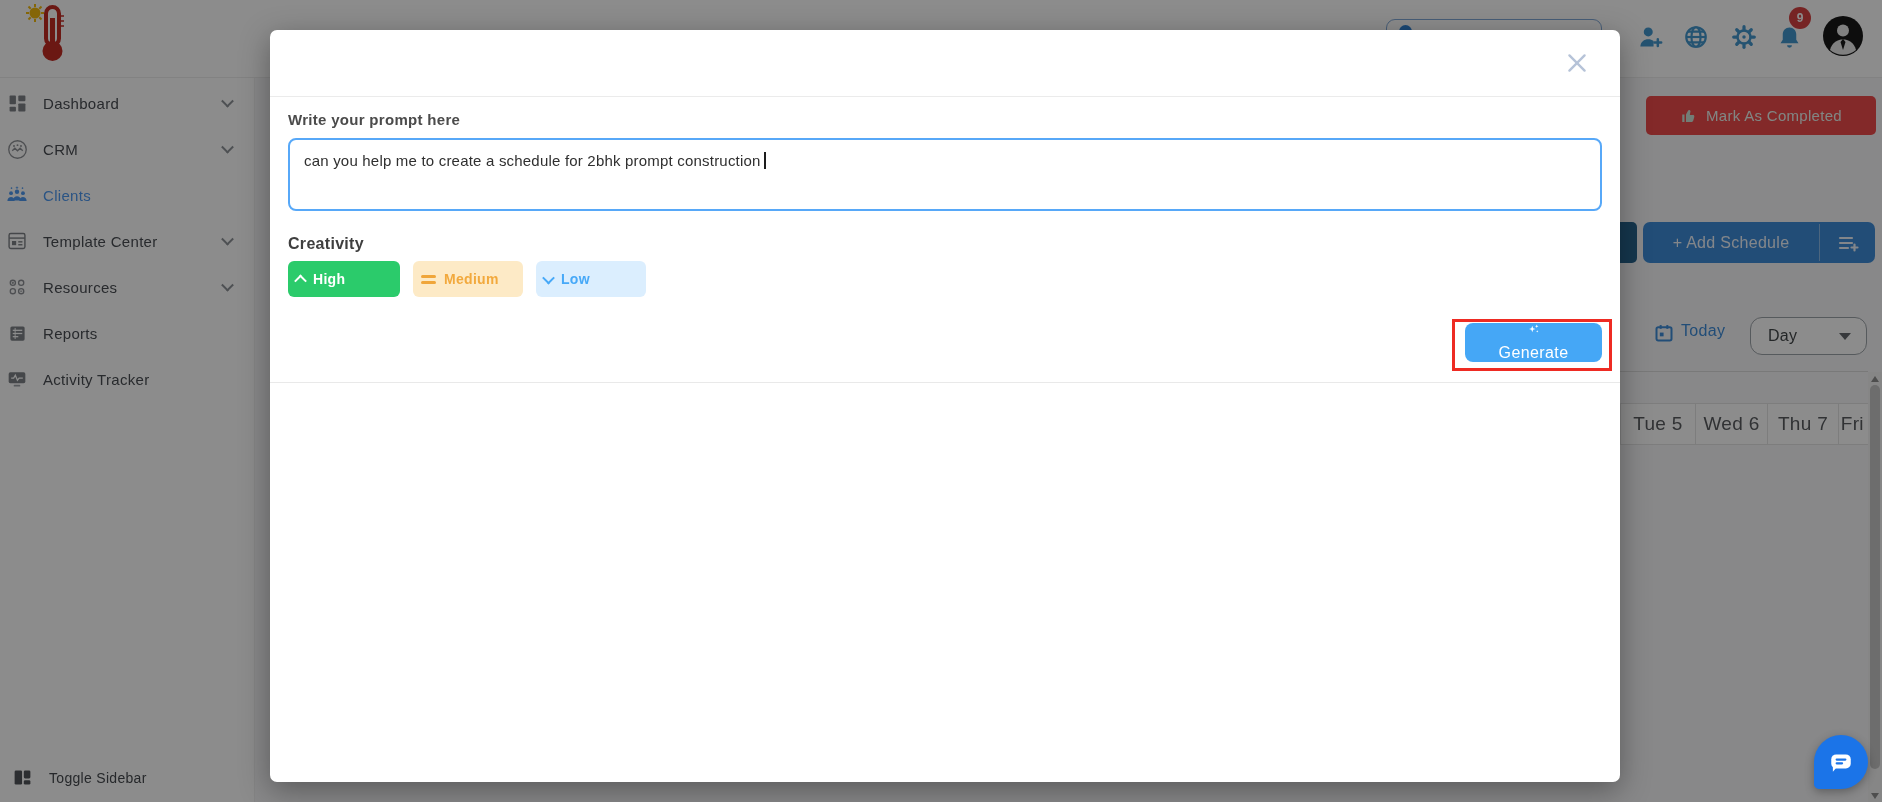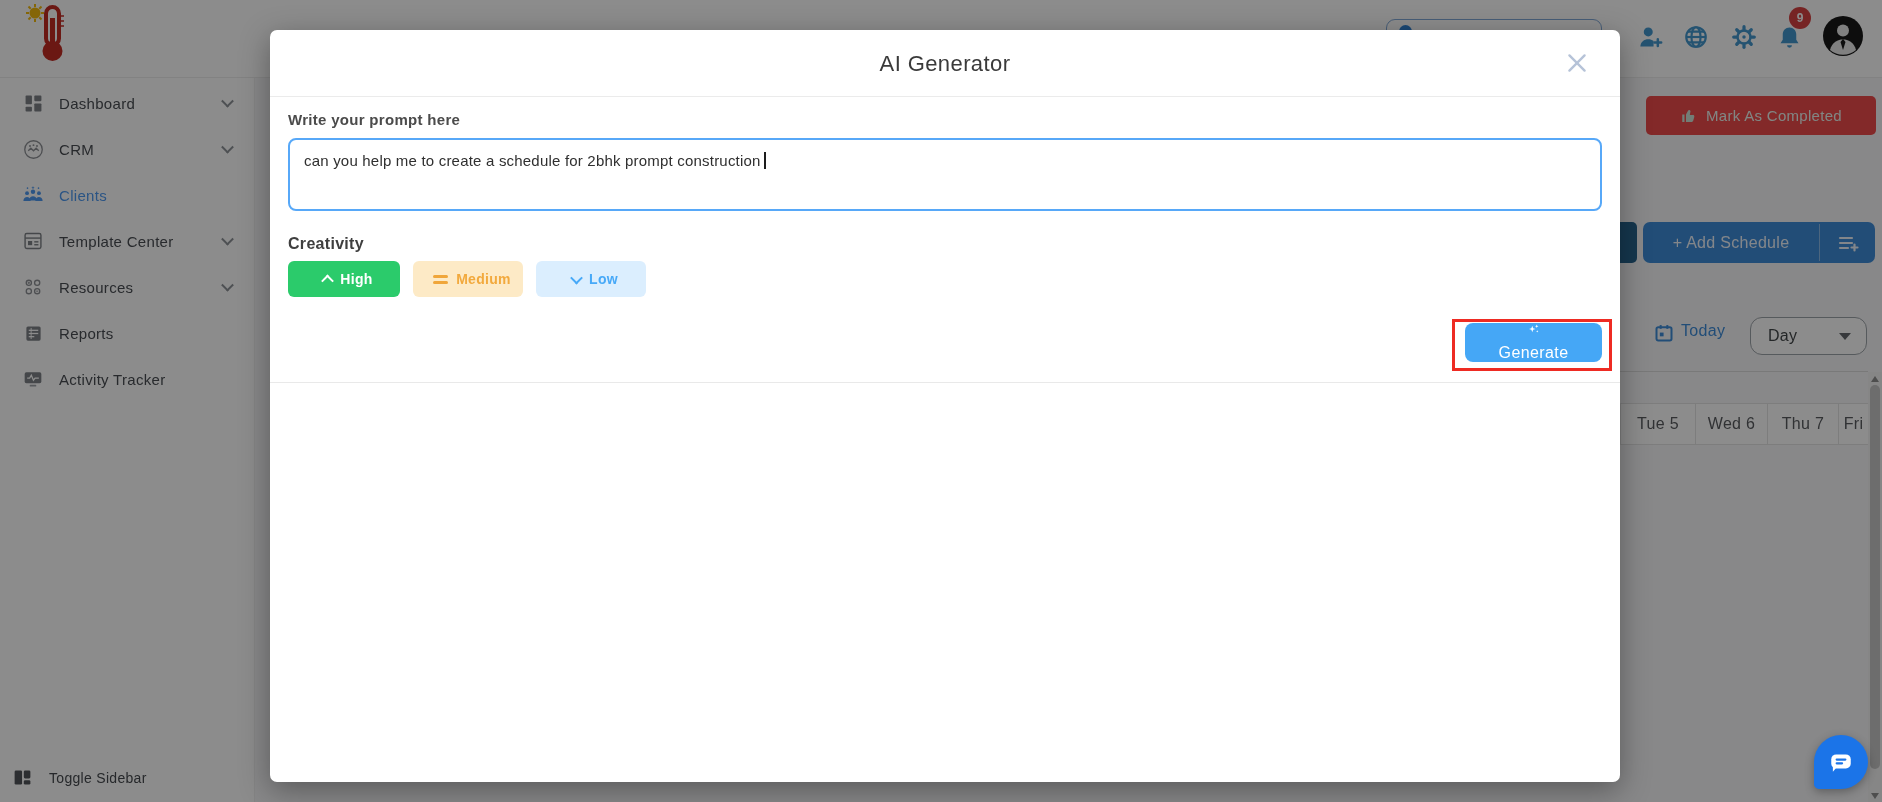--- a/index.html
+++ b/index.html
@@ -19,21 +19,21 @@
     align-items:center; justify-content:center; cursor:pointer; }
   .badge { position:absolute; left:1789px; top:7px; width:22px; height:22px; border-radius:50%;
     background:#d53c3c; color:#fff; font-size:12px; font-weight:bold; display:flex;
     align-items:center; justify-content:center; z-index:2; }
   .avatar { position:absolute; left:1822px; top:15px; width:42px; height:42px; }
 
   .sidebar { position:absolute; left:0; top:78px; width:255px; height:724px; background:#fff;
     border-right:1px solid #f0f0f0; z-index:1; }
   .nav { padding-top:2px; }
   .nav-item { position:relative; height:46px; display:flex; align-items:center;
-    padding-left:22px; cursor:pointer; color:#43474d; font-size:15px; letter-spacing:.3px;
+    padding-left:6px; cursor:pointer; color:#43474d; font-size:15px; letter-spacing:.3px;
     font-weight:500; }
   .nav-item .ic { width:22px; height:22px; margin-right:15px; display:flex; align-items:center;
     justify-content:center; flex:none; }
   .nav-item.active { color:#4896f0; }
   .chev { position:absolute; right:22px; top:50%; width:9px; height:9px;
     border-right:2px solid #8a8f94; border-bottom:2px solid #8a8f94;
     transform:translateY(-70%) rotate(45deg); }
   .toggle-row { position:absolute; left:12px; bottom:14px; display:flex; align-items:center;
     gap:16px; cursor:pointer; color:#3f4348; font-size:14px; letter-spacing:.3px; }
 
@@ -54,21 +54,21 @@
     color:#3788d8; cursor:pointer; }
   .day-select { left:1750px; top:317px; width:117px; height:38px; background:#fff;
     border:1px solid #9aa0a6; border-radius:12px; display:flex; align-items:center;
     padding:0 15px 0 17px; font-size:16px; color:#3c4043; cursor:pointer; letter-spacing:.3px; }
   .day-select .caret { margin-left:auto; width:0; height:0; border-left:6px solid transparent;
     border-right:6px solid transparent; border-top:7px solid #5f6368; }
   .cal-divider { left:1620px; top:371px; width:248px; height:1px; background:#dcdcdc; }
   .cal-head { left:1620px; top:403px; width:262px; height:42px; display:flex;
     border-top:1px solid #e2e2e2; border-bottom:1px solid #e2e2e2; background:#fff; }
   .cal-cell { border-left:1px solid #e2e2e2; display:flex; align-items:center;
-    justify-content:center; font-size:16px; font-weight:500; color:#53565a;
+    justify-content:center; font-size:19px; font-weight:500; color:#53565a;
     letter-spacing:.3px; overflow:hidden; white-space:nowrap; }
   .scrollbar { left:1868px; top:372px; width:14px; height:430px; background:#f4f4f4; z-index:2; }
   .scrollbar .up { position:absolute; left:3px; top:4px; width:0; height:0;
     border-left:4px solid transparent; border-right:4px solid transparent;
     border-bottom:6px solid #8a8a8a; }
   .scrollbar .thumb { position:absolute; left:2px; top:13px; width:10px; height:384px;
     background:#c4c4c4; border-radius:5px; }
   .scrollbar .down { position:absolute; left:3px; bottom:3px; width:0; height:0;
     border-left:4px solid transparent; border-right:4px solid transparent;
     border-top:6px solid #8a8a8a; }
@@ -87,21 +87,21 @@
     letter-spacing:.3px; }
   .prompt-box { margin-top:10px; height:73px; border:2px solid #57a8f8; border-radius:8px;
     padding:12px 14px; font-size:15px; color:#2f2f2f; letter-spacing:.2px; cursor:text;
     background:#fff; }
   .caret-bar { display:inline-block; width:2px; height:17px; background:#1d1d1d;
     vertical-align:text-bottom; margin-left:3px; }
   .creativity-label { margin-top:24px; font-size:16px; font-weight:600; color:#3f3f3f;
     letter-spacing:.3px; }
   .creativity-row { margin-top:8px; display:flex; gap:13px; }
   .cre-btn { height:36px; border:none; border-radius:6px; font-size:14px; font-weight:600;
-    letter-spacing:.3px; display:flex; align-items:center; justify-content:center; gap:8px;
+    letter-spacing:.3px; display:flex; align-items:center; gap:8px;
     cursor:pointer; font-family:inherit;padding-left:8px; }
   .cre-high { width:112px; background:#2bcb6b; color:#fff; }
   .cre-med { width:110px; background:#fdeac6; color:#f2a93d; }
   .cre-low { width:110px; background:#dbeefe; color:#47a9f8; }
   .chev-up { width:9px; height:9px; border-left:2.5px solid #fff; border-top:2.5px solid #fff;
     transform:rotate(45deg) translate(1px,1px); }
   .eq-ic { display:flex; flex-direction:column; gap:3px; }
   .eq-ic i { display:block; width:15px; height:3px; background:#f0a63a; border-radius:2px; }
   .chev-dn { width:9px; height:9px; border-right:2.5px solid #47a9f8;
     border-bottom:2.5px solid #47a9f8; transform:rotate(45deg) translate(-1px,-1px); }
@@ -355,21 +355,20 @@
   <div class="content-el scrollbar">
     <span class="up"></span>
     <span class="thumb"></span>
     <span class="down"></span>
   </div>
 
   <div class="overlay"></div>
 
   <div class="modal">
     <div class="modal-header">
-      <div class="modal-title">AI Generator</div>
       <div class="modal-close">
         <svg width="26" height="26" viewBox="0 0 24 24" stroke="#b6c3d8" stroke-width="2.2" stroke-linecap="round">
           <line x1="5" y1="5" x2="19" y2="19"></line>
             <line x1="19" y1="5" x2="5" y2="19"></line>
         </svg>
       </div>
     </div>
 
     <div class="modal-body">
       <div class="prompt-label">Write your prompt here</div>

